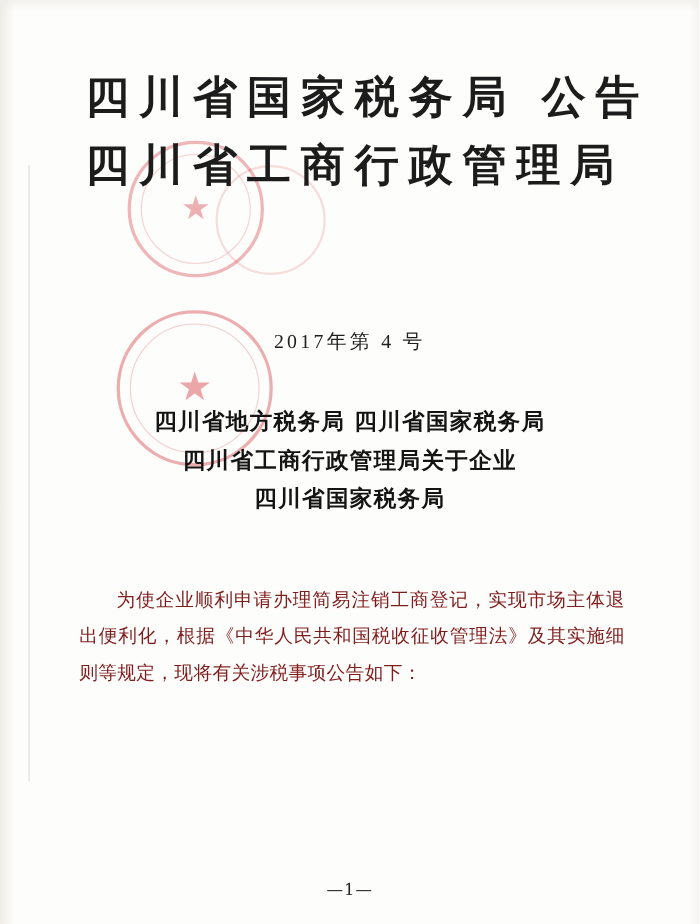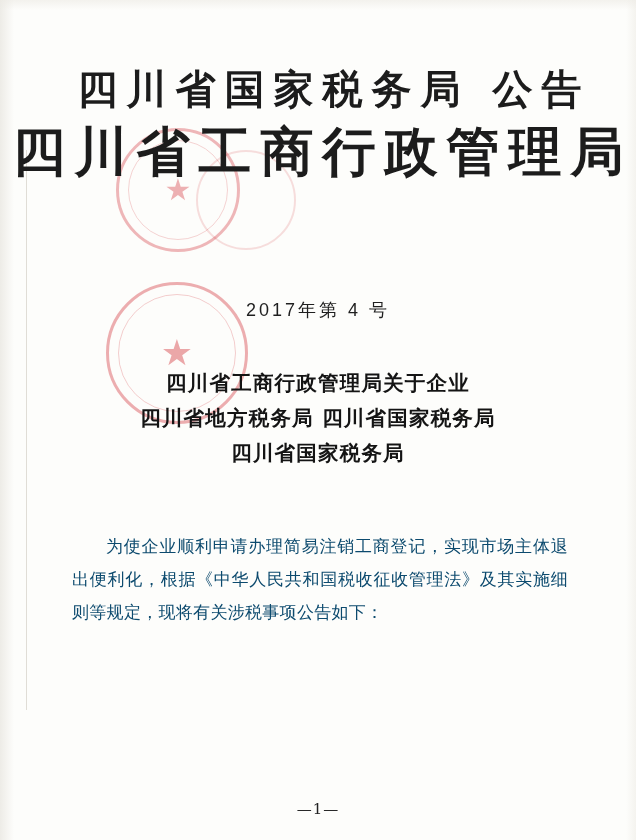--- a/index.html
+++ b/index.html
@@ -73,36 +73,36 @@
     line-height: 62px;
     padding-left: 9px;
   }
   .mast-2 {
     font-size: 40px;
     line-height: 62px;
     padding-left: 9px;
     margin-left: 23px;
   }
   .mast-3 {
-    font-size: 53px;
+    font-size: 40px;
     line-height: 62px;
     padding-left: 9px;
   }
 
   
   .issue-no {
     position: absolute;
     top: 298px;
     left: 0;
     width: 636px;
     text-align: center;
     font-size: 18px;
     letter-spacing: 3px;
     color: #1f1f1f;
-    font-family: Liberation Sans, sans-serif;
+    font-family: Liberation Serif, serif;
   }
 
   
   .title-block {
     position: absolute;
     top: 366px;
     left: 0;
     width: 636px;
     text-align: center;
     color: #141414;
@@ -117,21 +117,21 @@
   }
 
   
   .body-text {
     position: absolute;
     top: 530px;
     left: 72px;
     width: 496px;
     font-size: 17px;
     line-height: 33px;
-    color: #0c4a6e;
+    color: #7f1d1d;
     text-align: justify;
     font-family: "DejaVu Serif", "Liberation Serif", serif;
   }
   .para {
     margin: 0 0 0 0;
     text-indent: 34px;
     letter-spacing: 0.3px;
   }
 
   
@@ -223,22 +223,22 @@
   </div>
 
   <div class="masthead">
     <div class="masthead-line mast-2">四川省国家税务局 公告</div>
     <div class="masthead-line mast-3">四川省工商行政管理局</div>
   </div>
 
   <div class="issue-no">2017年第 4 号</div>
 
   <div class="title-block">
+    <div class="title-line">四川省地方税务局 四川省国家税务局</div>
     <div class="title-line">四川省工商行政管理局关于企业</div>
-    <div class="title-line">四川省地方税务局 四川省国家税务局</div>
     <div class="title-line">四川省国家税务局</div>
   </div>
 
   <div class="body-text">
     <p class="para">为使企业顺利申请办理简易注销工商登记，实现市场主体退出便利化，根据《中华人民共和国税收征收管理法》及其实施细则等规定，现将有关涉税事项公告如下：</p>
   </div>
 
   <div class="page-number">—1—</div>
 
 </div>

